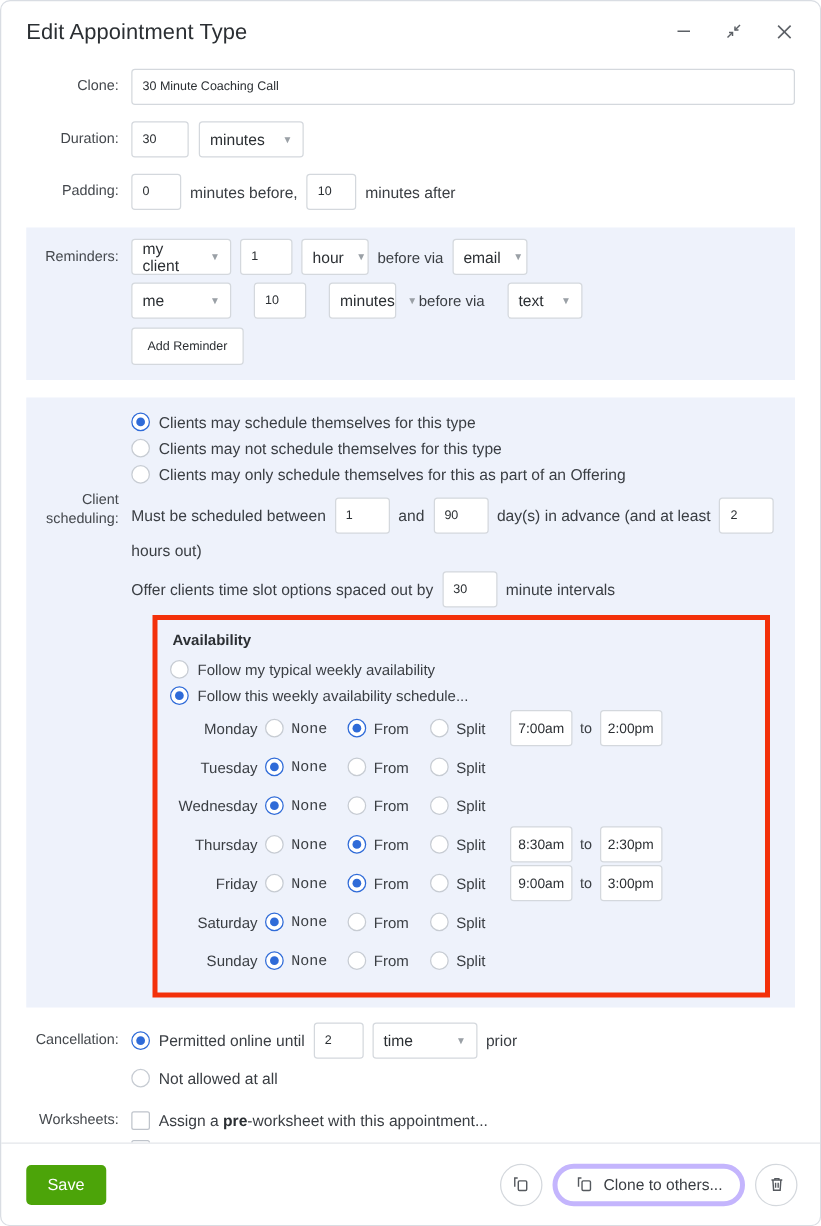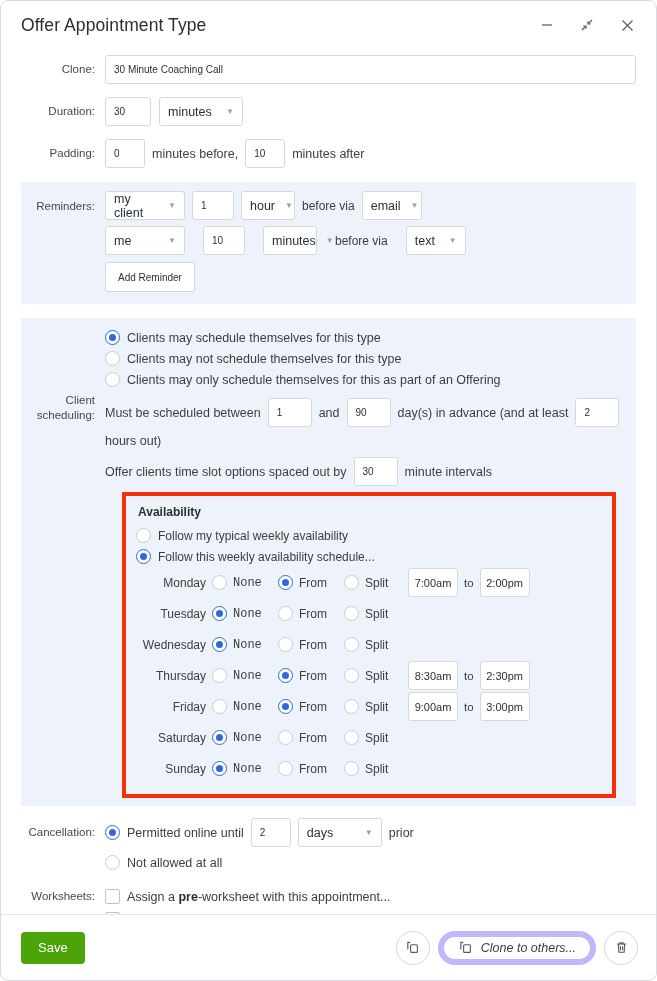--- a/index.html
+++ b/index.html
@@ -217,54 +217,53 @@
     border: none;
     border-radius: 4px;
     height: 32px;
     padding: 0 17px;
     font-size: 13px;
     font-family: "Liberation Sans", sans-serif;
     cursor: pointer;
   }
   .spacer { flex: 1 1 auto; }
   .pillbtn {
-    border: 6px solid #c4b5fd;
+    border: 4px solid #c4b5fd;
     background: #fff;
     border-radius: 18px;
     height: 34px;
     display: inline-flex;
     align-items: center;
     gap: 8px;
     padding: 0 14px;
     font-size: 12.5px;
     color: #3a3e43;
     cursor: pointer;
     font-family: "Liberation Sans", sans-serif;
-    font-style: italic;
   }
   .iconbtn {
     border: 1px solid #d4d8dd;
     background: #fff;
     border-radius: 50%;
     width: 34px; height: 34px;
     display: inline-flex;
     align-items: center; justify-content: center;
     cursor: pointer;
     color: #55595e;
   }
   .ico { color: #55595e; display: inline-flex; }
   b.emph { font-weight: bold; color: #2b2f33; }
 </style>
 </head>
 <body>
 
 <div class="window">
 
   <div class="titlebar">
-    <div class="title">Offer Appointment Type</div>
+    <div class="title">Edit Appointment Type</div>
     <div class="winbtns">
       <div class="winbtn">
         <svg width="16" height="16" viewBox="0 0 16 16">
             <line x1="3" y1="8" x2="13" y2="8" stroke="currentColor" stroke-width="1.3"></line>
           </svg>
       </div>
       <div class="winbtn">
         <svg width="16" height="16" viewBox="0 0 16 16" fill="none" stroke="currentColor" stroke-width="1.2">
           <path d="M13 3 L9 7"></path>
             <path d="M9 4.2 L9 7 L11.8 7"></path>
@@ -534,21 +533,21 @@
     </div>
 
     <div class="row" style="margin-top:12px;">
       <div class="lbl">Cancellation:</div>
       <div class="fieldwrap">
         <div style="display:flex;align-items:center;gap:7px;">
           <span class="radio on"></span>
           <span class="txt">Permitted online until</span>
           <div class="inp w40">2</div>
           <div class="sel w84">
-            <span>days</span>
+            <span>time</span>
             <span class="caret">▼</span>
           </div>
           <span class="txt">prior</span>
         </div>
         <div class="opt" style="margin-top:5px;">
           <span class="radio"></span>
           <span class="txt">Not allowed at all</span>
         </div>
       </div>
     </div>

